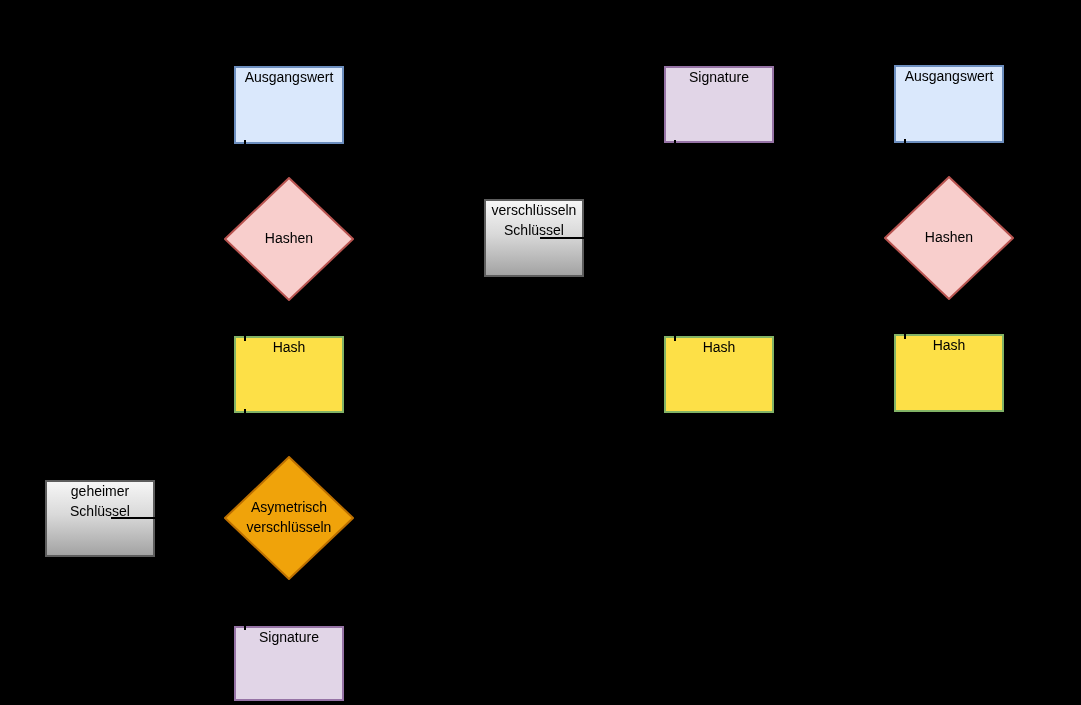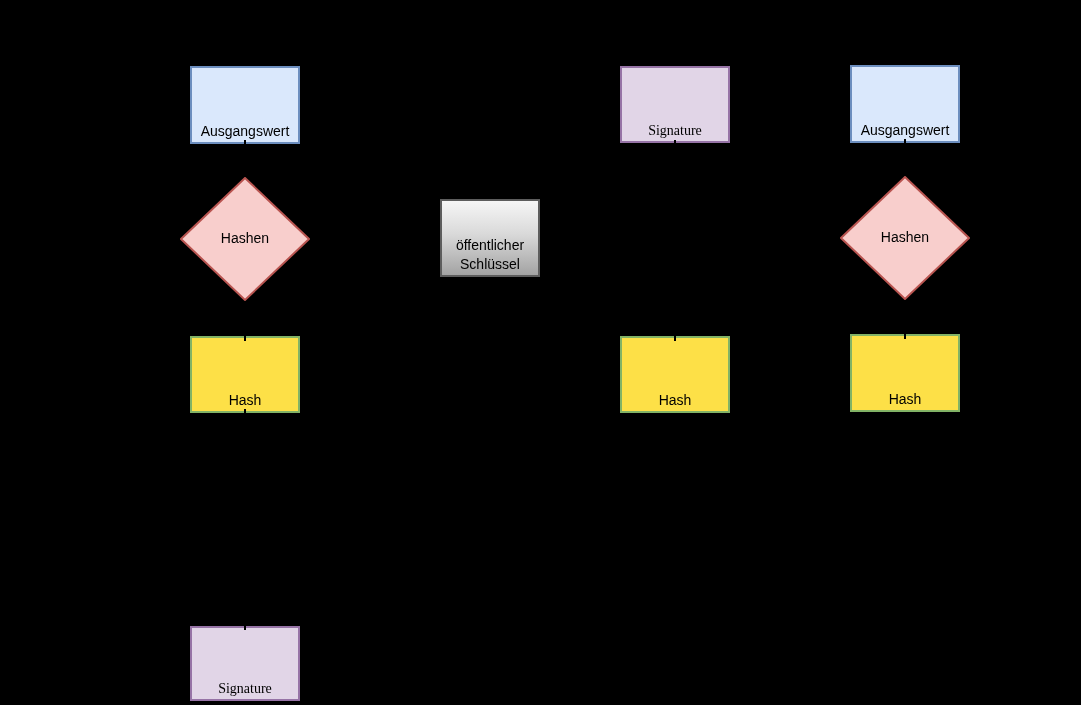--- a/index.html
+++ b/index.html
@@ -8,32 +8,33 @@
     width: 1081px;
     height: 705px;
     background: #000000;
     overflow: hidden;
     font-family: "Liberation Sans", sans-serif;
   }
   .node {
     position: absolute;
     box-sizing: border-box;
     display: flex;
-    align-items: flex-end;
+    align-items: flex-start;
     justify-content: center;
     text-align: center;
     font-size: 14px;
     line-height: 1.4;
     color: #000000;
     z-index: 2;
+    margin-left: 44px;
   }
   .rect-node { border: 2px solid #000; }
   .process   { background: #dae8fc; border-color: #6c8ebf; }
   .hashbox   { background: #fde047; border-color: #82b366; }
-  .sigbox    { background: #e1d5e7; border-color: #9673a6; font-family: Liberation Serif, serif; }
+  .sigbox    { background: #e1d5e7; border-color: #9673a6; }
   .keybox    {
     background: linear-gradient(180deg, #f6f6f6 0%, #d9d9d9 45%, #a3a3a3 100%);
     border: 2px solid #5d5d5d;
   }
   .diamond-node { border: none; background: transparent; padding: 0; }
   .diamond-node svg { position: absolute; left: 0; top: 0; }
   .diamond-label {
     position: absolute;
     left: 7px; right: 7px; top: 0; bottom: 0;
     display: flex; align-items: center; justify-content: center;
@@ -58,28 +59,37 @@
     <svg width="130" height="124">
       <polygon points="65,1 129,62 65,123 1,62" stroke-width="2" fill="#f8cecc" stroke="#b85450"></polygon>
     </svg>
     <div class="diamond-label">Hashen</div>
   </div>
 
   <div class="node rect-node hashbox" style="left:190px; top:336px; width:110px; height:77px;">
     <span>Hash</span>
   </div>
 
+  <div class="node diamond-node" style="left:180px; top:456px; width:130px; height:124px;">
+    <svg width="130" height="124">
+      <polygon points="65,1 129,62 65,123 1,62" stroke-width="2" fill="#f0a30a" stroke="#bd7000"></polygon>
+    </svg>
+    <div class="diamond-label">Asymetrisch verschlüsseln</div>
+  </div>
 
   <div class="node rect-node sigbox" style="left:190px; top:626px; width:110px; height:75px;">
     <span>Signature</span>
   </div>
 
+  <div class="node keybox" style="left:1px; top:480px; width:110px; height:77px;">
+    <span>geheimer Schlüssel</span>
+  </div>
 
   <div class="node keybox" style="left:440px; top:199px; width:100px; height:78px;">
-    <span>öffentlicher Schlüssel</span>
+    <span>verschlüsseln Schlüssel</span>
   </div>
 
   <div class="node rect-node sigbox" style="left:620px; top:66px; width:110px; height:77px;">
     <span>Signature</span>
   </div>
 
 
   <div class="node rect-node hashbox" style="left:620px; top:336px; width:110px; height:77px;">
     <span>Hash</span>
   </div>

